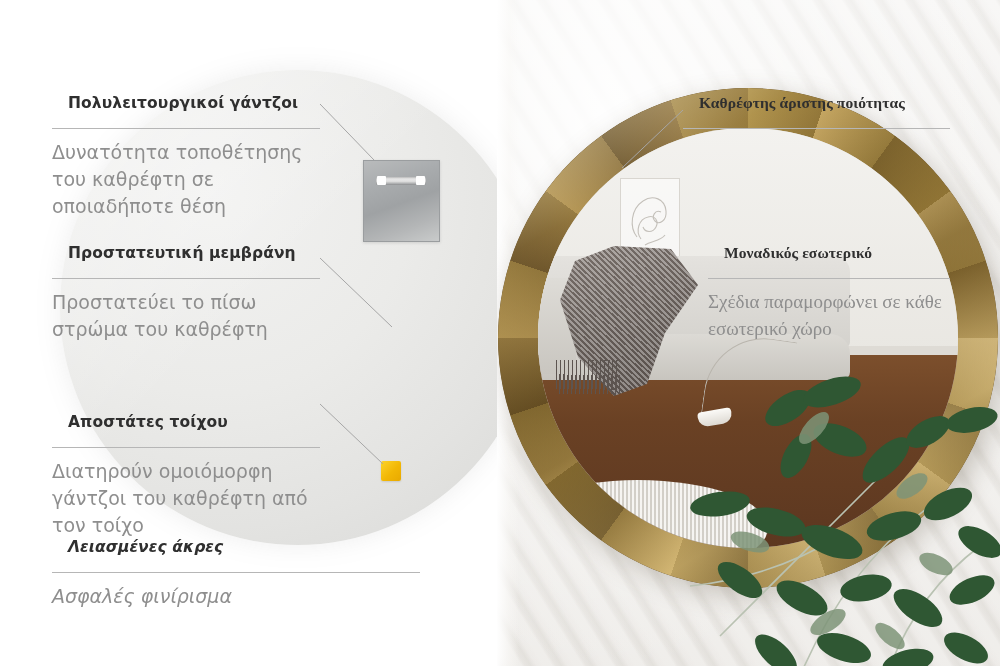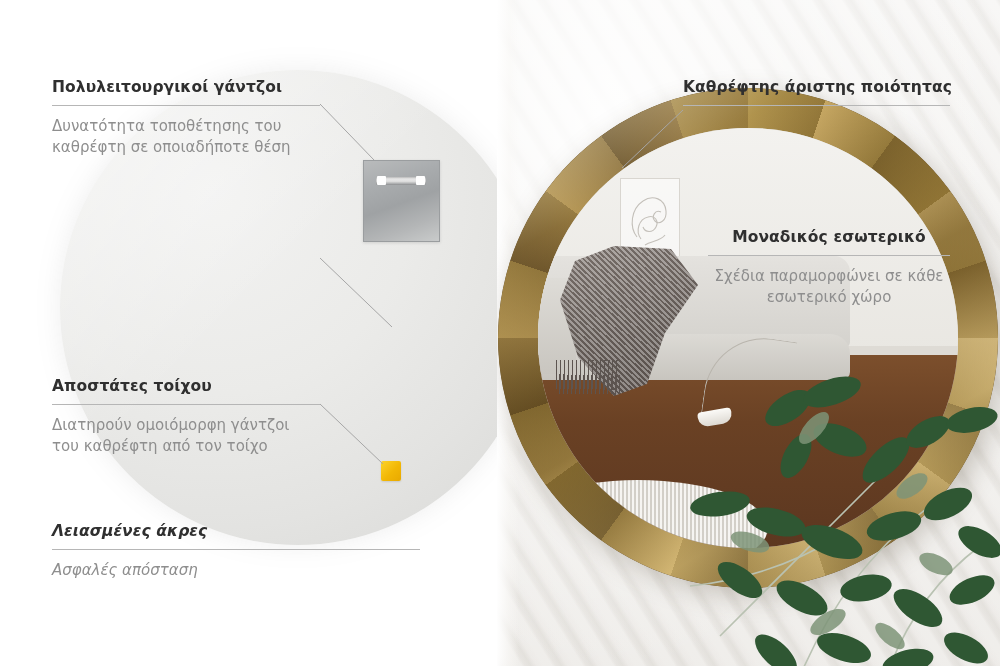--- a/index.html
+++ b/index.html
@@ -328,41 +328,41 @@
     width: 330px;
     height: 340px;
     pointer-events: none;
   }
   .foliage svg { display:block; width:100%; height:100%; }
 
   
   .callout { position: absolute; }
 
   .callout .title {
-    margin: 0;
+    margin: 16px;
     font-size: 15.5px;
     font-weight: 700;
     color: #2f2f2f;
     letter-spacing: 0.1px;
     white-space: nowrap;
   }
   .callout .rule {
     height: 1px;
     background: #b6b6b6;
     margin: 9px 0 10px 0;
   }
   .callout .desc {
     margin: 0;
-    font-size: 15px;
+    font-size: 19px;
     line-height: 1.42;
     color: #8e8e8e;
     font-weight: 400;
   }
   .callout.right .title,
-  .callout.right .desc { text-align: center; }
+  .callout.right .desc { text-align: left; font-family: Liberation Serif, serif; }
 
   
   .leaders {
     position: absolute;
     left: 0; top: 0;
     width: 1000px; height: 666px;
     pointer-events: none;
   }
 </style>
 </head>
@@ -467,31 +467,36 @@
       <path d="M683 110 L622 168"></path>
     </g>
   </svg>
 
   <div class="callout left" style="left:52px; top:78px; width:268px;">
     <p class="title">Πολυλειτουργικοί γάντζοι</p>
     <div class="rule"></div>
     <p class="desc">Δυνατότητα τοποθέτησης του καθρέφτη σε οποιαδήποτε θέση</p>
   </div>
 
-
-  <div class="callout left" style="left:52px; top:377px; width:268px;">
+  <div class="callout left" style="left:52px; top:228px; width:268px;">
+    <p class="title">Προστατευτική μεμβράνη</p>
+    <div class="rule"></div>
+    <p class="desc">Προστατεύει το πίσω στρώμα του καθρέφτη</p>
+  </div>
+
+  <div class="callout left" style="left:52px; top:397px; width:268px;">
     <p class="title">Αποστάτες τοίχου</p>
     <div class="rule"></div>
     <p class="desc">Διατηρούν ομοιόμορφη γάντζοι του καθρέφτη από τον τοίχο</p>
   </div>
 
   <div class="callout left" style="left:52px; top:522px; width:368px;font-style:italic;">
     <p class="title">Λειασμένες άκρες</p>
     <div class="rule"></div>
-    <p class="desc">Ασφαλές απόσταση</p>
+    <p class="desc">Ασφαλές φινίρισμα</p>
   </div>
 
   <div class="callout right" style="left:683px; top:78px; width:267px;">
     <p class="title">Καθρέφτης άριστης ποιότητας</p>
     <div class="rule"></div>
   </div>
 
   <div class="callout right" style="left:708px; top:228px; width:242px;">
     <p class="title">Μοναδικός εσωτερικό</p>
     <div class="rule"></div>

